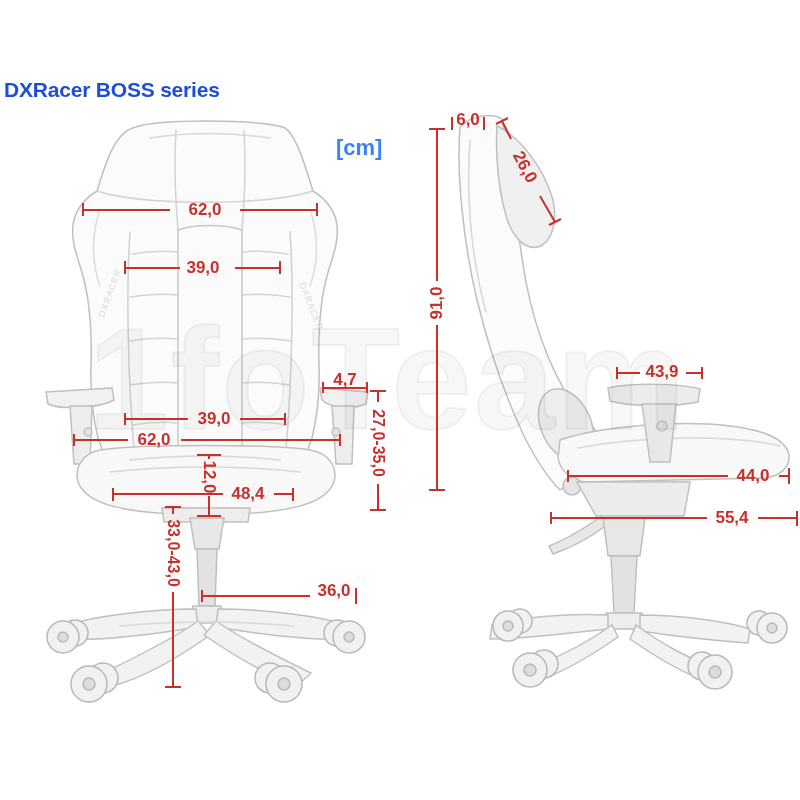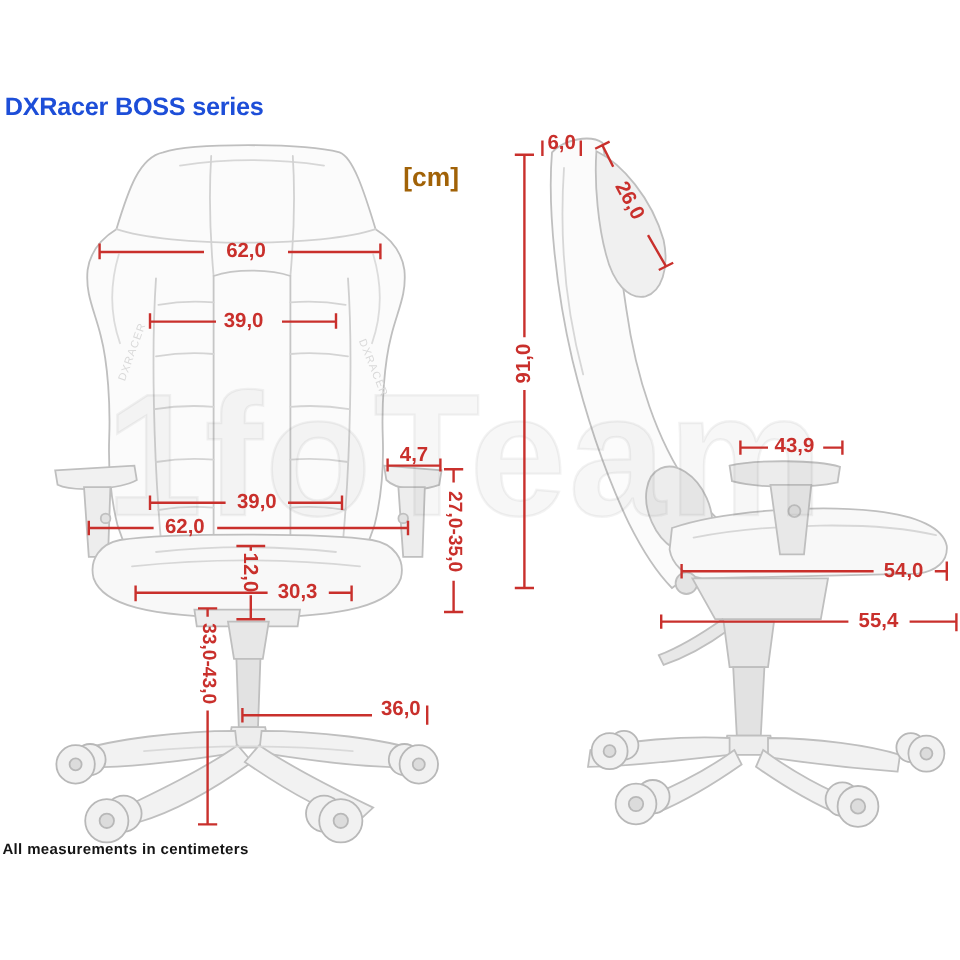--- a/index.html
+++ b/index.html
@@ -7,21 +7,21 @@
     position:relative;width:800px;height:800px;background:#ffffff;
     font-family:"Liberation Sans", sans-serif;overflow:hidden;
   }
   svg{position:absolute;left:0;top:0;}
   .layer{position:absolute;left:0;top:0;width:800px;height:800px;pointer-events:none;}
   #title{
     position:absolute;left:4px;top:78px;font-size:21px;font-weight:bold;
     color:#1d4ed8;letter-spacing:-0.2px;white-space:nowrap;
   }
   #unit{
-    position:absolute;left:336px;top:135px;font-size:22px;font-weight:bold;color:#a16207;
+    position:absolute;left:336px;top:135px;font-size:22px;font-weight:bold;color:#3b82f6;
   }
   #footnote{
     position:absolute;left:2px;top:701px;font-size:12.5px;font-weight:bold;color:#141414;
     letter-spacing:0.3px;white-space:nowrap;
   }
   #watermark{
     position:absolute;left:88px;top:296px;font-size:145px;font-weight:bold;
     color:rgba(90,90,90,0.05);-webkit-text-stroke:2px rgba(90,90,90,0.07);
     letter-spacing:2px;white-space:nowrap;user-select:none;
   }
@@ -216,33 +216,32 @@
       <path d="M617,367 V379 M702,367 V379 M617,373 H640 M686,373 H702"></path>
 
       <path d="M568,470 V482 M789,468 V484 M568,476 H728 M779,476 H789"></path>
 
       <path d="M551,512 V524 M797,511 V526 M551,518 H707 M758,518 H797"></path>
     </g>
   </svg>
 
   <div id="title">DXRacer BOSS series</div>
   <div id="unit">[cm]</div>
-  <div id="footnote">All measurements in centimeters</div>
 
   <div class="dim l-f62t">62,0</div>
   <div class="dim l-f39t">39,0</div>
   <div class="dim l-f9">4,7</div>
   <div class="dim l-f39b">39,0</div>
   <div class="dim l-f62b">62,0</div>
-  <div class="dim l-f37">30,3</div>
+  <div class="dim l-f37">48,4</div>
   <div class="dim l-f12 rot90">12,0</div>
   <div class="dim l-f2735 rot90 sm">27,0-35,0</div>
   <div class="dim l-f3343 rot90 sm">33,0-43,0</div>
   <div class="dim l-f36">36,0</div>
 
   <div class="dim l-s6">6,0</div>
   <div class="dim l-s26 rot62">26,0</div>
   <div class="dim l-s91 rotn90">91,0</div>
   <div class="dim l-s25">43,9</div>
-  <div class="dim l-s54">54,0</div>
+  <div class="dim l-s54">44,0</div>
   <div class="dim l-s63">55,4</div>
 
 </div>
 
 </body></html>

